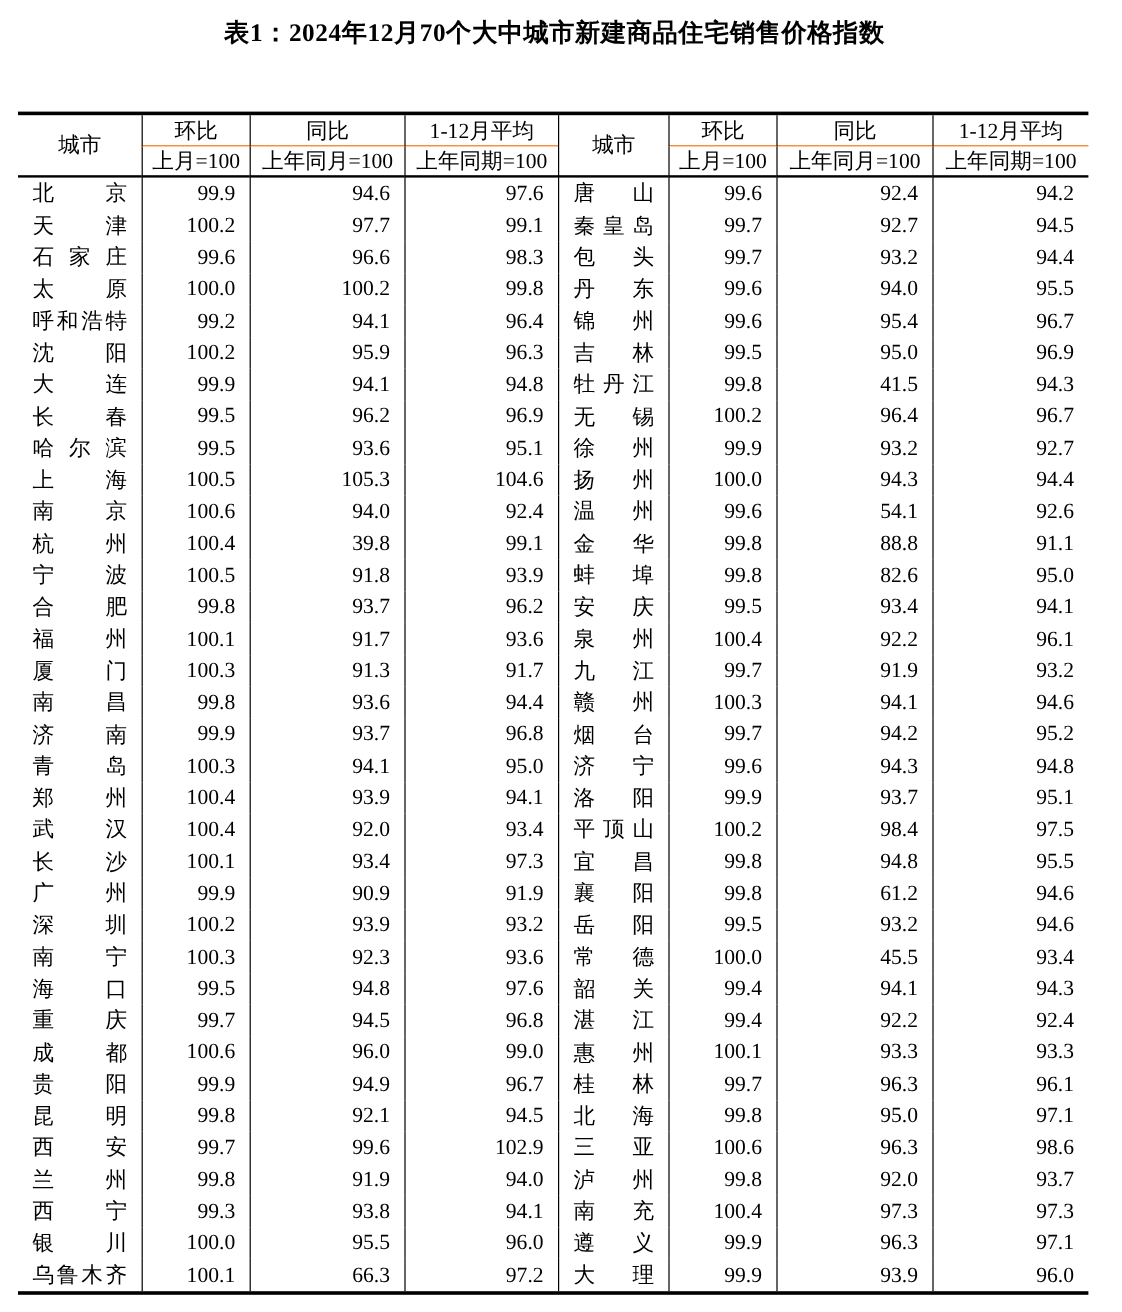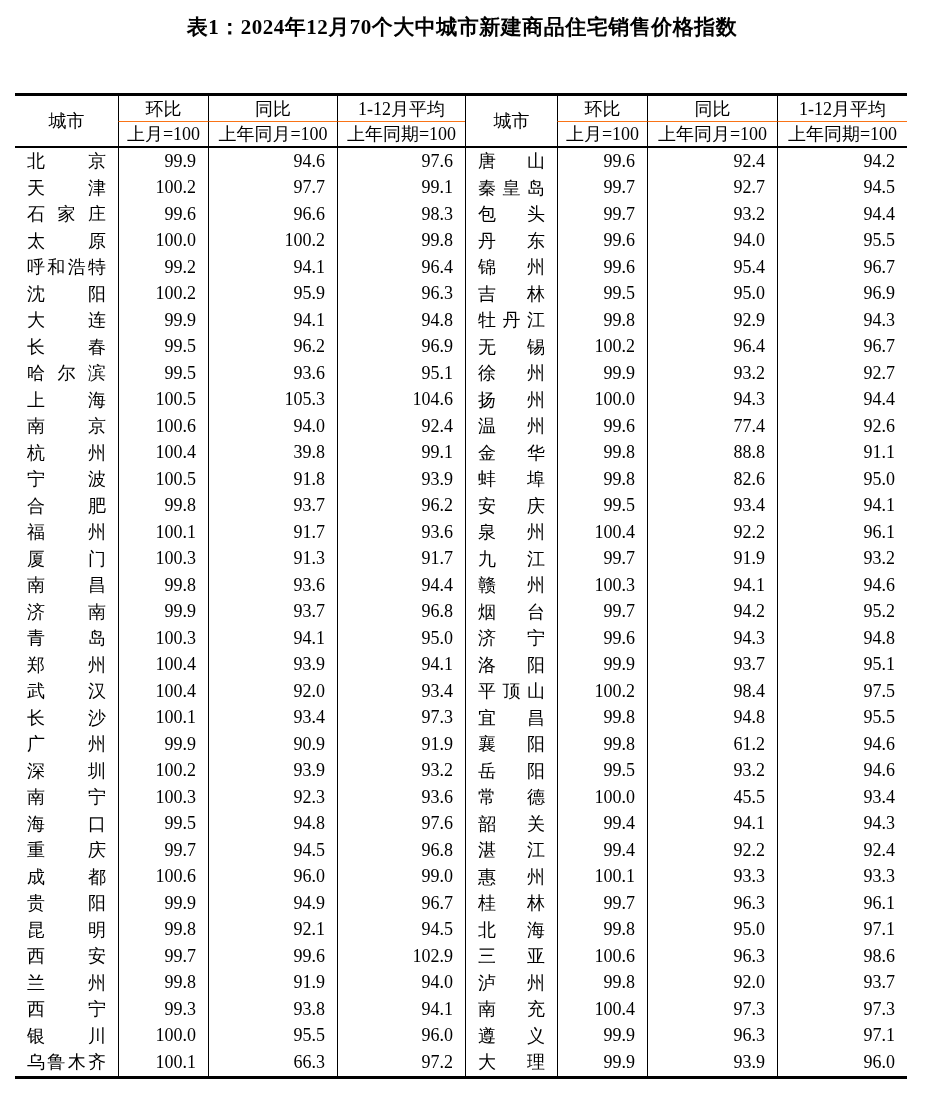--- a/index.html
+++ b/index.html
@@ -165,21 +165,21 @@
         <div class="cell city">
           <span class="just">大连</span>
         </div>
         <div class="cell val bl">99.9</div>
         <div class="cell val bl">94.1</div>
         <div class="cell val bl">94.8</div>
         <div class="cell city bl">
           <span class="just">牡丹江</span>
         </div>
         <div class="cell val bl">99.8</div>
-        <div class="cell val bl">92.9</div>
+        <div class="cell val bl">41.5</div>
         <div class="cell val bl">94.3</div>
       </div>
 
       <div class="row">
         <div class="cell city">
           <span class="just">长春</span>
         </div>
         <div class="cell val bl">99.5</div>
         <div class="cell val bl">96.2</div>
         <div class="cell val bl">96.9</div>
@@ -225,21 +225,21 @@
         <div class="cell city">
           <span class="just">南京</span>
         </div>
         <div class="cell val bl">100.6</div>
         <div class="cell val bl">94.0</div>
         <div class="cell val bl">92.4</div>
         <div class="cell city bl">
           <span class="just">温州</span>
         </div>
         <div class="cell val bl">99.6</div>
-        <div class="cell val bl">77.4</div>
+        <div class="cell val bl">54.1</div>
         <div class="cell val bl">92.6</div>
       </div>
 
       <div class="row">
         <div class="cell city">
           <span class="just">杭州</span>
         </div>
         <div class="cell val bl">100.4</div>
         <div class="cell val bl">39.8</div>
         <div class="cell val bl">99.1</div>

